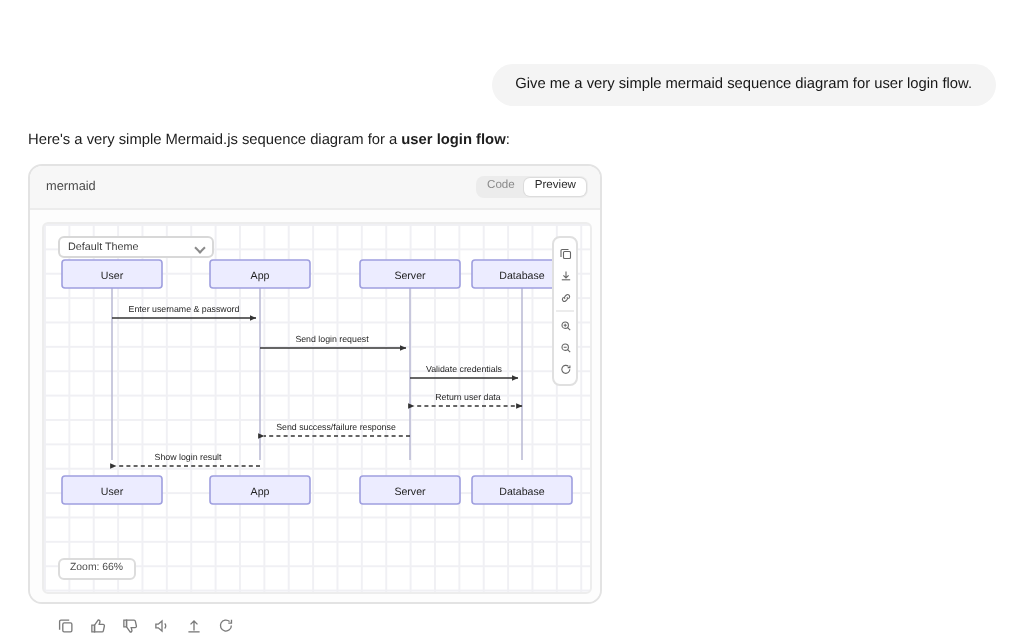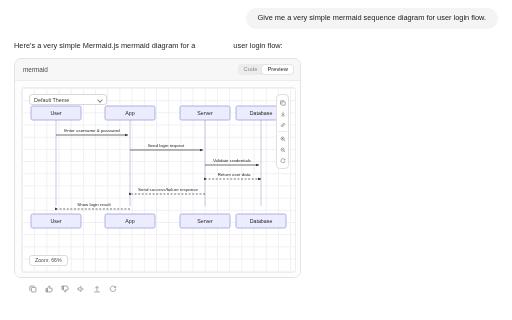--- a/index.html
+++ b/index.html
@@ -14,26 +14,27 @@
   
   .user-row { display: flex; justify-content: flex-end; padding: 8px 14px 0 0; }
   .user-bubble {
     background: #f4f4f4;
     color: #171717;
     border-radius: 14px;
     padding: 5px 12px 6px 12px;
     font-size: 7.4px;
     line-height: 1.35;
     max-width: 300px;
+    margin-top: 24px;
   }
 
   
   .assistant { padding: 12px 14px 0 14px; }
   .intro { font-size: 7.4px; color: #1d1d1d; line-height: 1.4; }
-  .intro b { font-weight: normal; margin-left: 36px; }
+  .intro b { font-weight: bold; }
 
   
   .card {
     margin-top: 7px;
     border: 1px solid #e3e3e3;
     border-radius: 7px;
     background: #fff;
     overflow: hidden;
     width: 285px;
   }
@@ -156,21 +157,21 @@
 <body>
 
 <div class="page">
 
   <div class="user-row">
     <div class="user-bubble">Give me a very simple mermaid sequence diagram for user login flow.</div>
   </div>
 
   <div class="assistant">
 
-    <div class="intro"><span>Here's a very simple Mermaid.js mermaid diagram for a </span><b>user login flow</b><span>:</span></div>
+    <div class="intro"><span>Here's a very simple Mermaid.js sequence diagram for a </span><b>user login flow</b><span>:</span></div>
 
     <div class="card">
 
       <div class="card-head">
         <div class="card-title">mermaid</div>
         <div class="seg">
           <div class="seg-btn">Code</div>
           <div class="seg-btn active">Preview</div>
         </div>
       </div>

